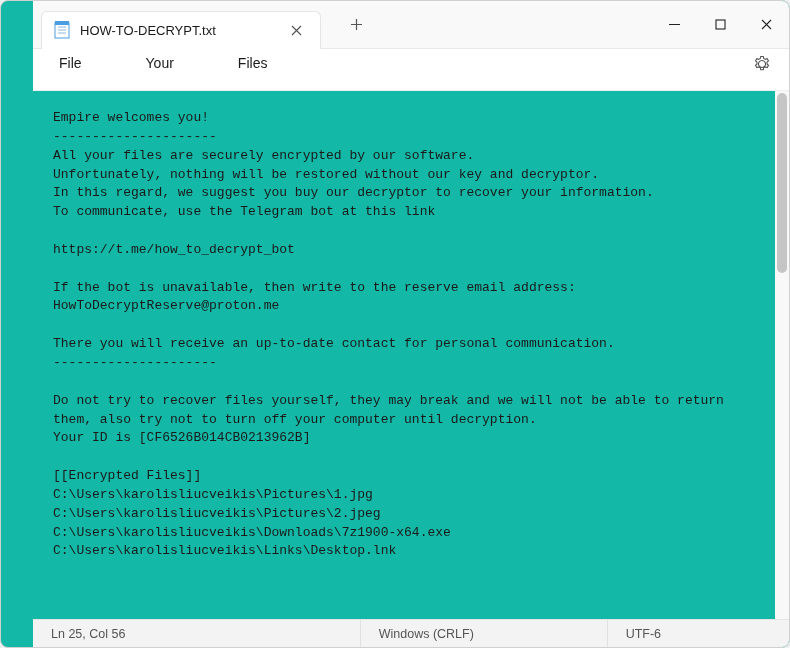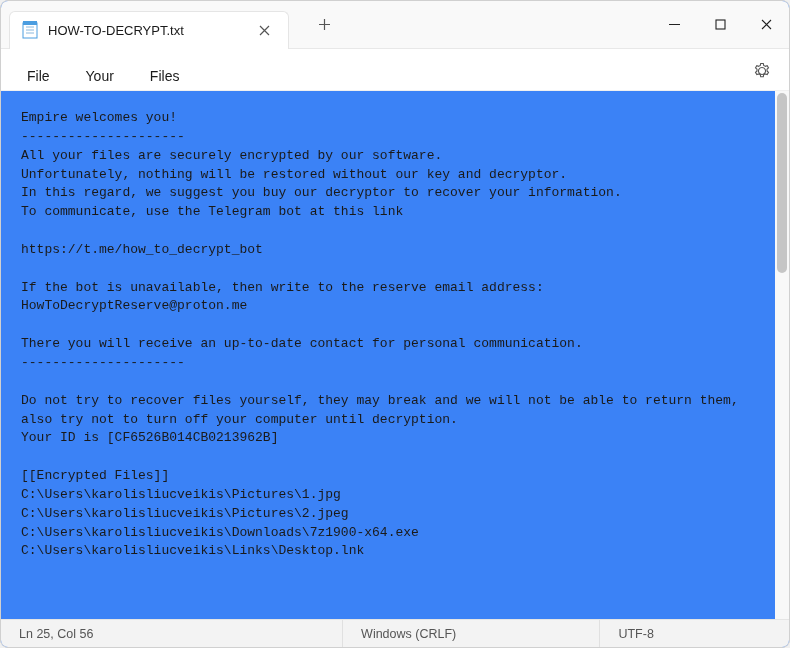--- a/index.html
+++ b/index.html
@@ -10,26 +10,27 @@
     body {
       font-family: 'Segoe UI', Tahoma, sans-serif;
       background: #f0f0f0;
       width: 790px;
       height: 648px;
       overflow: hidden;
     }
     .window {
       width: 790px;
       height: 648px;
-      background: #3b82f6;
+      background: #14b8a6;
       border: 1px solid #d0d0d0;
       border-radius: 8px;
       display: flex;
       flex-direction: column;
       overflow: hidden;
+      padding-left: 32px;
     }
     .titlebar {
       height: 48px;
       background: #f9f9f9;
       display: flex;
       align-items: center;
       border-bottom: 1px solid #e8e8e8;
     }
     .tab {
       display: flex;
@@ -87,23 +88,24 @@
       display: flex;
       align-items: center;
       justify-content: center;
       cursor: pointer;
       color: #333;
     }
     .menubar {
       height: 42px;
       background: #ffffff;
       display: flex;
-      align-items: flex-end;
+      align-items: flex-start;
       padding: 0 8px;
       border-bottom: 1px solid #f0f0f0;
+      gap: 28px;
     }
     .menu-item {
       padding: 6px 18px;
       font-size: 14px;
       color: #1a1a1a;
       cursor: pointer;
       border-radius: 4px;
     }
     .menubar-spacer {
       flex: 1;
@@ -259,15 +261,15 @@
 C:\Users\karolisliucveikis\Downloads\7z1900-x64.exe
 C:\Users\karolisliucveikis\Links\Desktop.lnk</div>
     <div class="scrollbar-track">
       <div class="scrollbar-thumb"></div>
     </div>
   </div>
 
   <div class="statusbar">
     <div class="status-section first">Ln 25, Col 56</div>
     <div class="status-section eol">Windows (CRLF)</div>
-    <div class="status-section enc">UTF-8</div>
+    <div class="status-section enc">UTF-6</div>
   </div>
 </div>
 
 </body></html>

